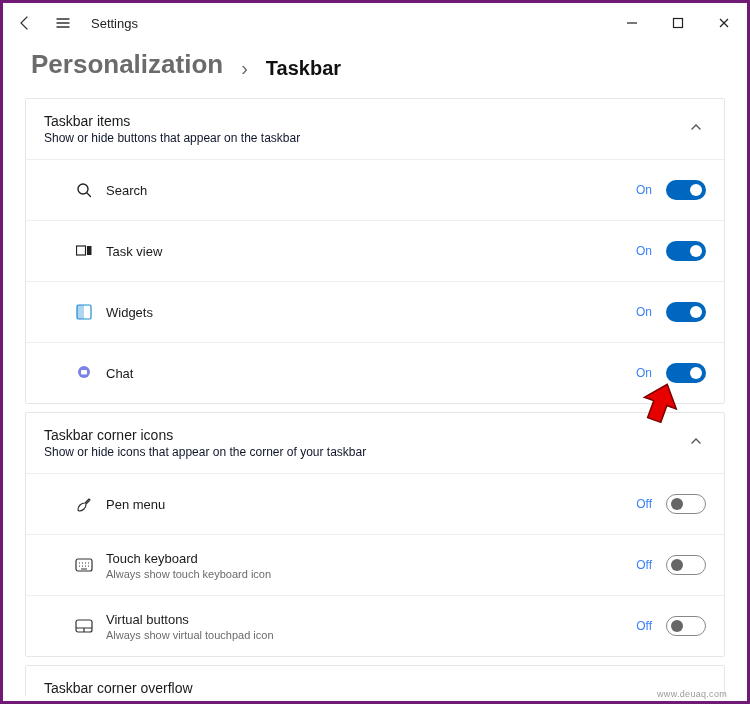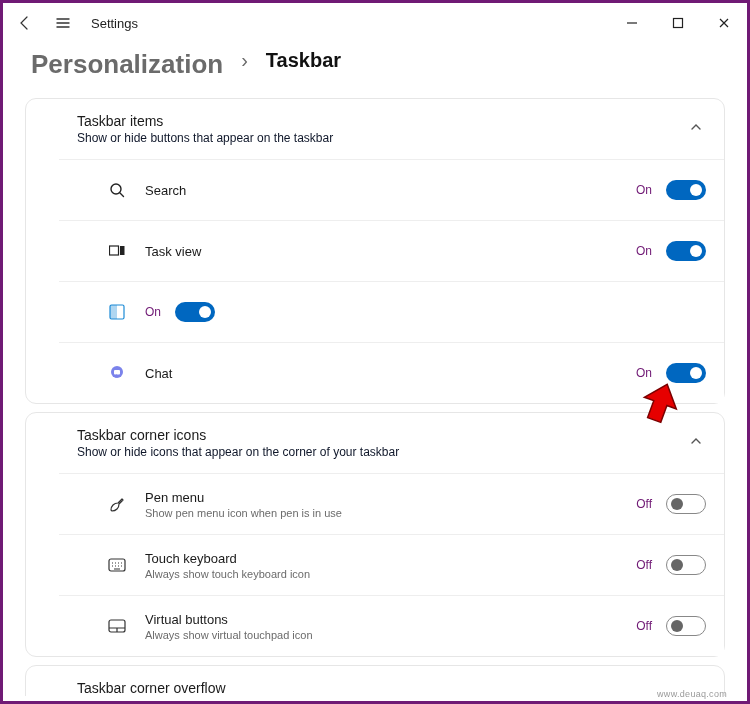--- a/index.html
+++ b/index.html
@@ -5,40 +5,40 @@
   * { box-sizing: border-box; }
   html, body { margin: 0; padding: 0; font-family: "Segoe UI", Arial, sans-serif; background: #fff; color: #1a1a1a; }
   .window { width: 750px; height: 704px; border: 3px solid #701a75; position: relative; overflow: hidden; }
 
   .titlebar { display: flex; align-items: center; height: 40px; padding-left: 8px; }
   .tb-btn { width: 28px; height: 28px; display: flex; align-items: center; justify-content: center; color: #333; }
   .tb-title { margin-left: 14px; font-size: 13px; color: #222; }
   .window-controls { position: absolute; top: 0; right: 0; display: flex; }
   .win-ctrl { width: 46px; height: 40px; display: flex; align-items: center; justify-content: center; color: #222; }
 
-  .breadcrumb { padding: 6px 28px 18px 28px; display: flex; align-items: flex-start; gap: 18px; }
+  .breadcrumb { padding: 6px 28px 18px 28px; display: flex; align-items: flex-end; gap: 18px; }
   .crumb-parent { font-size: 26px; font-weight: 600; color: #6b6b6b; }
   .crumb-sep { font-size: 20px; color: #6b6b6b; }
   .crumb-current { font-size: 20px; font-weight: 700; color: #111; }
 
   .content { padding: 0 22px 0 22px; height: 598px; overflow-y: auto; }
 
-  .card { border: 1px solid #e6e6e6; border-radius: 11px; margin-bottom: 8px; background: #fff; padding-left: 33px; }
+  .card { border: 1px solid #e6e6e6; border-radius: 2px; margin-bottom: 8px; background: #fff; }
   .card-header { display: flex; align-items: center; padding: 14px 18px; cursor: pointer; }
   .card-header .headings { flex: 1; }
   .card-header .title { font-size: 14px; color: #1a1a1a; }
   .card-header .subtitle { font-size: 12px; color: #0f172a; margin-top: 2px; }
   .chevron { width: 20px; text-align: center; color: #555; }
 
   .row { display: flex; align-items: center; padding: 14px 18px 14px 16px; border-top: 1px solid #eee; background: #fff; }
   .row .icon-box { width: 44px; height: 32px; display: flex; align-items: center; justify-content: center; margin-left: 20px; }
-  .row .row-texts { flex: 1; margin-left: 6px; }
+  .row .row-texts { flex: 1; margin-left: 0; }
   .row .row-title { font-size: 13px; color: #1a1a1a; }
   .row .row-sub { font-size: 11px; color: #6b6b6b; margin-top: 2px; }
-  .row .state { font-size: 12px; color: #701a75; margin-right: 14px; min-width: 22px; text-align: right; }
+  .row .state { font-size: 12px; color: #3b82f6; margin-right: 14px; min-width: 22px; text-align: right; }
 
   .toggle { width: 40px; height: 20px; border-radius: 10px; position: relative; }
   .toggle .knob { position: absolute; width: 12px; height: 12px; border-radius: 50%; top: 4px; background: #fff; }
   .toggle.on { background: #0067c0; }
   .toggle.on .knob { right: 4px; }
   .toggle.off { background: #fff; border: 1px solid #888; }
   .toggle.off .knob { left: 4px; background: #666; top: 3px; }
 
   .arrow-annotation { position: absolute; left: 634px; top: 378px; pointer-events: none; }
 
@@ -134,20 +134,23 @@
           </div>
       </div>
 
       <div class="row">
         <div class="icon-box">
           <svg width="16" height="16" viewBox="0 0 16 16">
               <rect x="1" y="1" width="14" height="14" rx="1.5" stroke="#1b8ad6" stroke-width="1.2" fill="none"></rect>
               <rect x="1" y="1" width="7" height="14" fill="#1b8ad6" opacity="0.35"></rect>
             </svg>
         </div>
+        <div class="row-texts">
+            <div class="row-title">Widgets</div>
+          </div>
         <div class="state">On</div>
         <div class="toggle on">
             <div class="knob"></div>
           </div>
       </div>
 
       <div class="row">
         <div class="icon-box">
           <svg width="16" height="16" viewBox="0 0 16 16">
               <circle cx="8" cy="7" r="6" fill="#7b83eb"></circle>
@@ -179,21 +182,20 @@
       </div>
 
       <div class="row">
         <div class="icon-box">
           <svg width="18" height="18" viewBox="0 0 18 18">
               <path d="M3 15c0-4 3-7 7-7l4-4 1 1-4 4c0 4-3 7-7 7z" stroke="#333" stroke-width="1.2" fill="none" stroke-linejoin="round"></path>
             </svg>
         </div>
         <div class="row-texts">
           <div class="row-title">Pen menu</div>
-          <div class="row-sub">Show pen menu icon when pen is in use</div>
         </div>
         <div class="state">Off</div>
         <div class="toggle off">
             <div class="knob"></div>
           </div>
       </div>
 
       <div class="row">
         <div class="icon-box">
           <svg width="18" height="14" viewBox="0 0 18 14">

